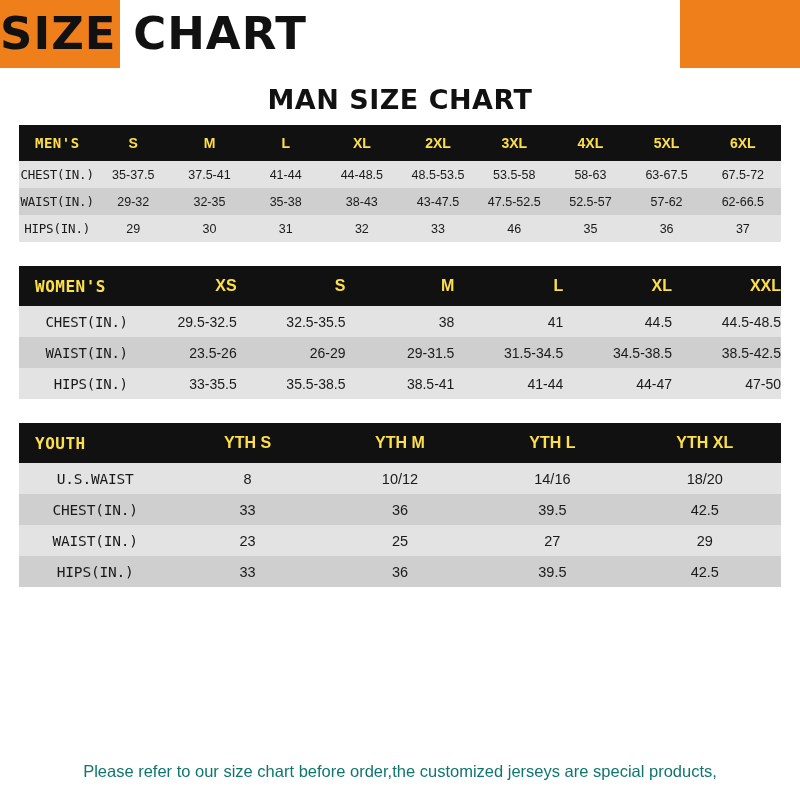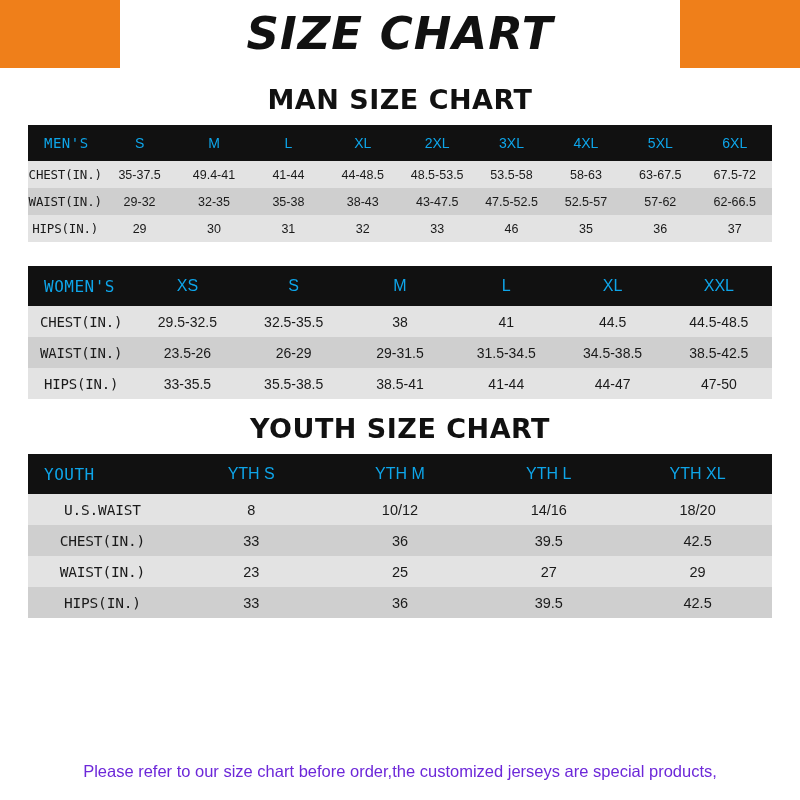--- a/index.html
+++ b/index.html
@@ -22,22 +22,20 @@
     display: flex;
     flex-direction: column;
   }
   
   .banner {
     position: relative;
     height: 68px;
     background: #ffffff;
     display: flex;
     align-items: center;
-    justify-content: center;
-    font-style: italic;
   }
   .banner-left, .banner-right {
     position: absolute;
     top: 0;
     height: 68px;
     width: 120px;
     background: #ef7f1a;
   }
   .banner-left { left: 0; }
   .banner-right { right: 0; }
@@ -55,43 +53,43 @@
   
   .section-title {
     text-align: center;
     font-family: "DejaVu Sans", sans-serif;
     font-weight: 700;
     font-size: 27px;
     color: #111111;
     letter-spacing: 0.5px;
   }
   .section {
-    padding: 0 28px;
+    padding: 0 19px;
   }
   
   table {
     width: 100%;
     border-collapse: collapse;
     table-layout: fixed;
   }
   th, td {
     text-align: center;
     font-size: 13.5px;
     color: #1a1a1a;
     font-family: "Liberation Sans", sans-serif;
     padding: 0;
     height: 27px;
     vertical-align: middle;
     white-space: nowrap;
   }
   thead th {
     background: #111111;
-    color: #0ea5e9;
+    color: #fde047;
     height: 36px;
-    font-weight: 400;
+    font-weight: 700;
     font-size: 15px;
   }
   thead th.rowlabel {
     text-align: left;
     padding-left: 16px;
     font-family: "DejaVu Sans Mono", monospace;
     font-size: 16px;
     letter-spacing: 0.5px;
   }
   tbody tr.light td { background: #e3e3e3; }
@@ -101,29 +99,29 @@
     font-size: 12.5px;
     letter-spacing: -0.2px;
     text-align: center;
   }
   .men-table td, .men-table th { font-size: 12.5px; }
   .men-table thead th { font-size: 14px; }
   .women-table td, .women-table th { font-size: 14px; margin-left: 24px; }
   .women-table thead th { font-size: 16px; }
   .youth-table td, .youth-table th { font-size: 14.5px; }
   .youth-table thead th { font-size: 16px; }
-  .women-table td, .women-table th { height: 31px; }
+  .women-table td, .women-table th { height: 31px; text-align: right; }
   .youth-table td, .youth-table th { height: 31px; }
   .women-table thead th, .youth-table thead th { height: 40px; }
   
   .footer-note {
     margin-top: auto;
     padding: 10px 20px 16px 20px;
     text-align: center;
-    color: #6d28d9;
+    color: #0f766e;
     font-size: 16.5px;
     line-height: 1.45;
     font-family: "Liberation Sans", sans-serif;
   }
   .footer-note div { white-space: nowrap; }
   .sp-t1 { height: 16px; }
   .sp-t2 { height: 14px; }
   .sp-t3 { height: 14px; }
   .sp-a  { height: 10px; }
 </style>
@@ -155,21 +153,21 @@
           <th>3XL</th>
           <th>4XL</th>
           <th>5XL</th>
           <th>6XL</th>
         </tr>
       </thead>
       <tbody>
         <tr class="light">
           <td class="rowlabel">CHEST(IN.)</td>
           <td>35-37.5</td>
-          <td>49.4-41</td>
+          <td>37.5-41</td>
           <td>41-44</td>
           <td>44-48.5</td>
           <td>48.5-53.5</td>
           <td>53.5-58</td>
           <td>58-63</td>
           <td>63-67.5</td>
           <td>67.5-72</td>
         </tr>
         <tr class="dark">
           <td class="rowlabel">WAIST(IN.)</td>
@@ -243,21 +241,20 @@
           <td>44-47</td>
           <td>47-50</td>
         </tr>
       </tbody>
     </table>
   </div>
 
   <div class="sp-t3"></div>
 
   <div class="section">
-    <div class="section-title">YOUTH SIZE CHART</div>
     <div class="sp-a"></div>
     <table class="youth-table">
       <thead>
         <tr>
           <th class="rowlabel">YOUTH</th>
           <th>YTH S</th>
           <th>YTH M</th>
           <th>YTH L</th>
           <th>YTH XL</th>
         </tr>

